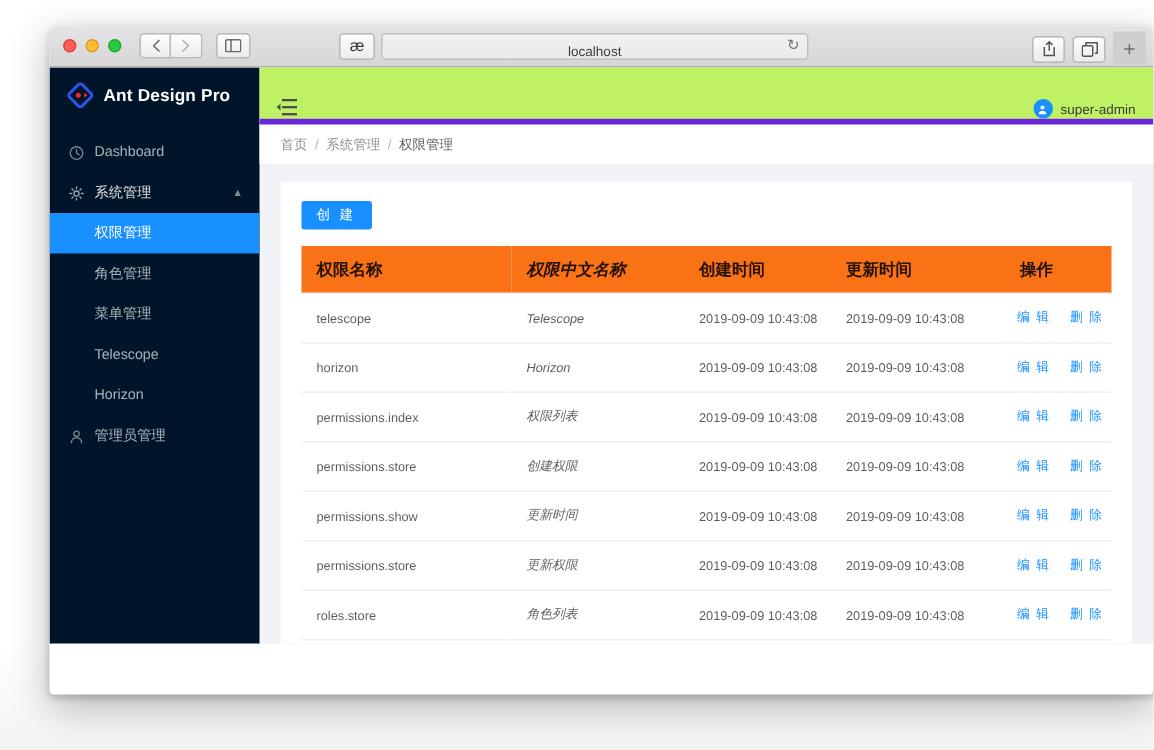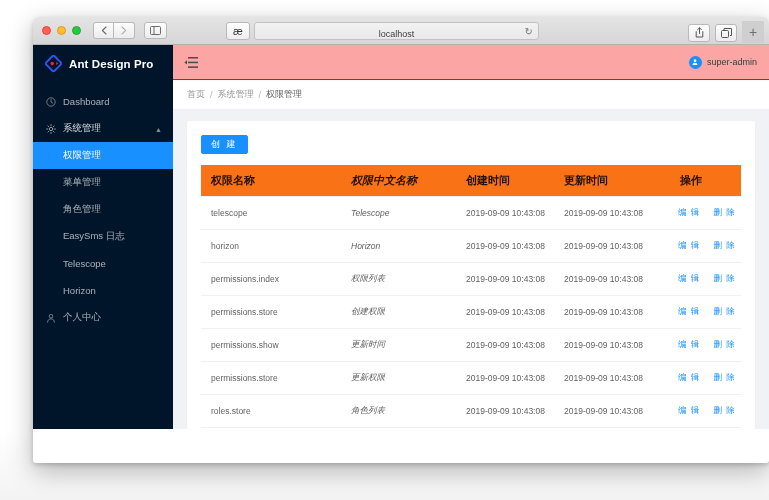--- a/index.html
+++ b/index.html
@@ -153,43 +153,43 @@
     background: #1890ff;
     color: #ffffff;
   }
   .mi.grp { color: rgba(255,255,255,0.85); }
 
   
   #main { flex: 1; display: flex; flex-direction: column; min-width: 0; }
 
   #topbar {
     height: 34px; flex: 0 0 34px;
-    background: #fca5a5;
-    display: flex; align-items: center;
+    background: #bef264;
+    display: flex; align-items: flex-end;
     padding: 0 12px 0 10px;
     box-shadow: 0 1px 3px rgba(0,21,41,0.06);
     position: relative; z-index: 2;
   }
   .fold { width: 15px; height: 15px; display:flex; align-items:center; justify-content:center; }
   .userbox {
     margin-left: auto; display: flex; align-items: center; gap: 5px;
   }
   .avatar {
     width: 13px; height: 13px; border-radius: 50%;
     background: #1890ff;
     display: flex; align-items: center; justify-content: center;
   }
   .uname { font-size: 9px; color: #3b3b3b; }
 
   #crumbbar {
     height: 30px; flex: 0 0 30px;
     background: #ffffff;
     display: flex; align-items: center;
     padding-left: 14px;
-    border-top: 1px solid #6d28d9;
+    border-top: 4px solid #6d28d9;
   }
   .crumb { font-size: 9px; color: rgba(0,0,0,0.45); }
   .crumb.last { color: rgba(0,0,0,0.65); }
   .crumb-sep { font-size: 9px; color: rgba(0,0,0,0.32); margin: 0 5px; }
 
   #content { flex: 1; padding: 12px 14px 0 14px; overflow: hidden; }
   #card {
     background: #ffffff;
     border-radius: 2px;
     height: 100%;
@@ -339,45 +339,42 @@
               </svg>
             </span>
             <span class="mlabel">系统管理</span>
             <span class="arrow">▲</span>
           </div>
 
           <div class="mi sub sel">
             <span class="mlabel">权限管理</span>
           </div>
           <div class="mi sub">
+            <span class="mlabel">角色管理</span>
+          </div>
+          <div class="mi sub">
             <span class="mlabel">菜单管理</span>
-          </div>
-          <div class="mi sub">
-            <span class="mlabel">角色管理</span>
-          </div>
-          <div class="mi sub">
-            <span class="mlabel">EasySms 日志</span>
           </div>
           <div class="mi sub">
             <span class="mlabel">Telescope</span>
           </div>
           <div class="mi sub">
             <span class="mlabel">Horizon</span>
           </div>
-
 
           <div class="mi">
             <span class="micon">
               <svg width="10" height="10" viewBox="0 0 10 10">
                 <circle cx="5" cy="3.2" r="1.8" fill="none" stroke="currentColor" stroke-width="0.9"></circle>
                 <path d="M1.6 9.2 C1.6 6.9 3.1 5.9 5 5.9 C6.9 5.9 8.4 6.9 8.4 9.2" fill="none" stroke="currentColor" stroke-width="0.9" stroke-linecap="round"></path>
               </svg>
             </span>
-            <span class="mlabel">个人中心</span>
-          </div>
+            <span class="mlabel">管理员管理</span>
+          </div>
+
 
         </div>
       </div>
 
       <div id="main">
 
         <div id="topbar">
           <span class="fold">
             <svg width="14" height="13" viewBox="0 0 14 13">
               <rect x="4" y="1" width="10" height="1.5" fill="#4a4a4a"></rect>

